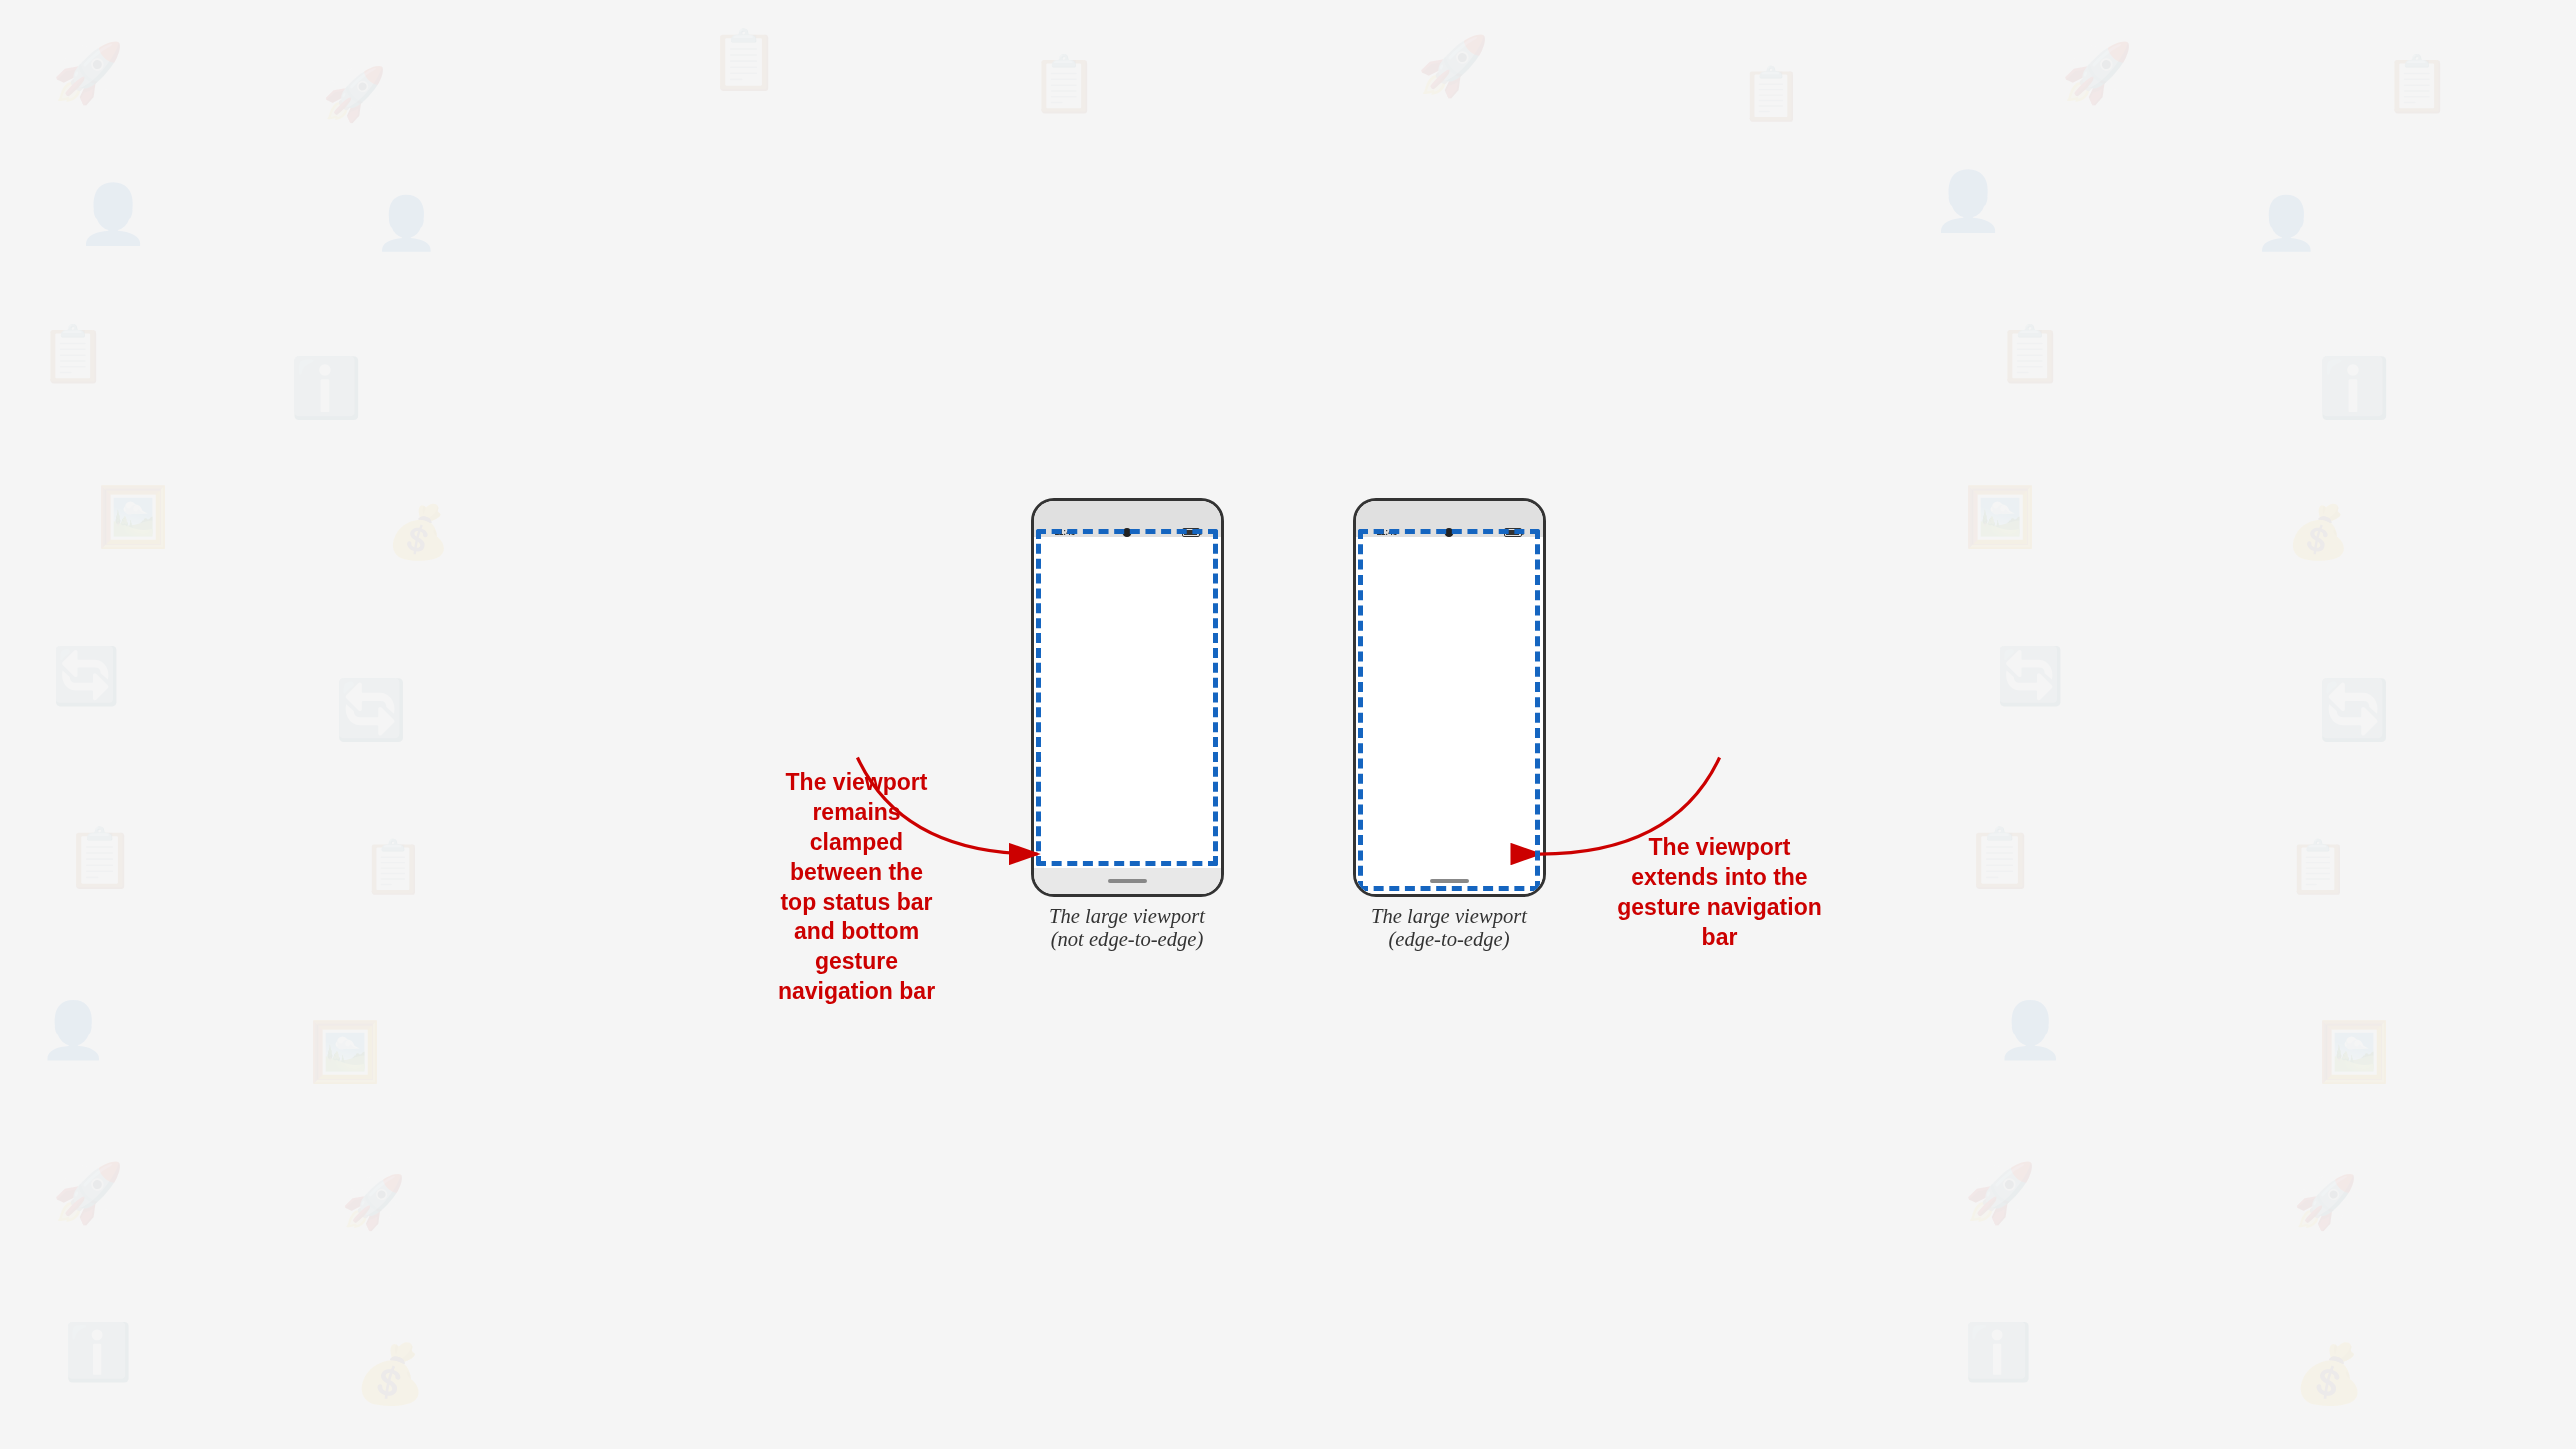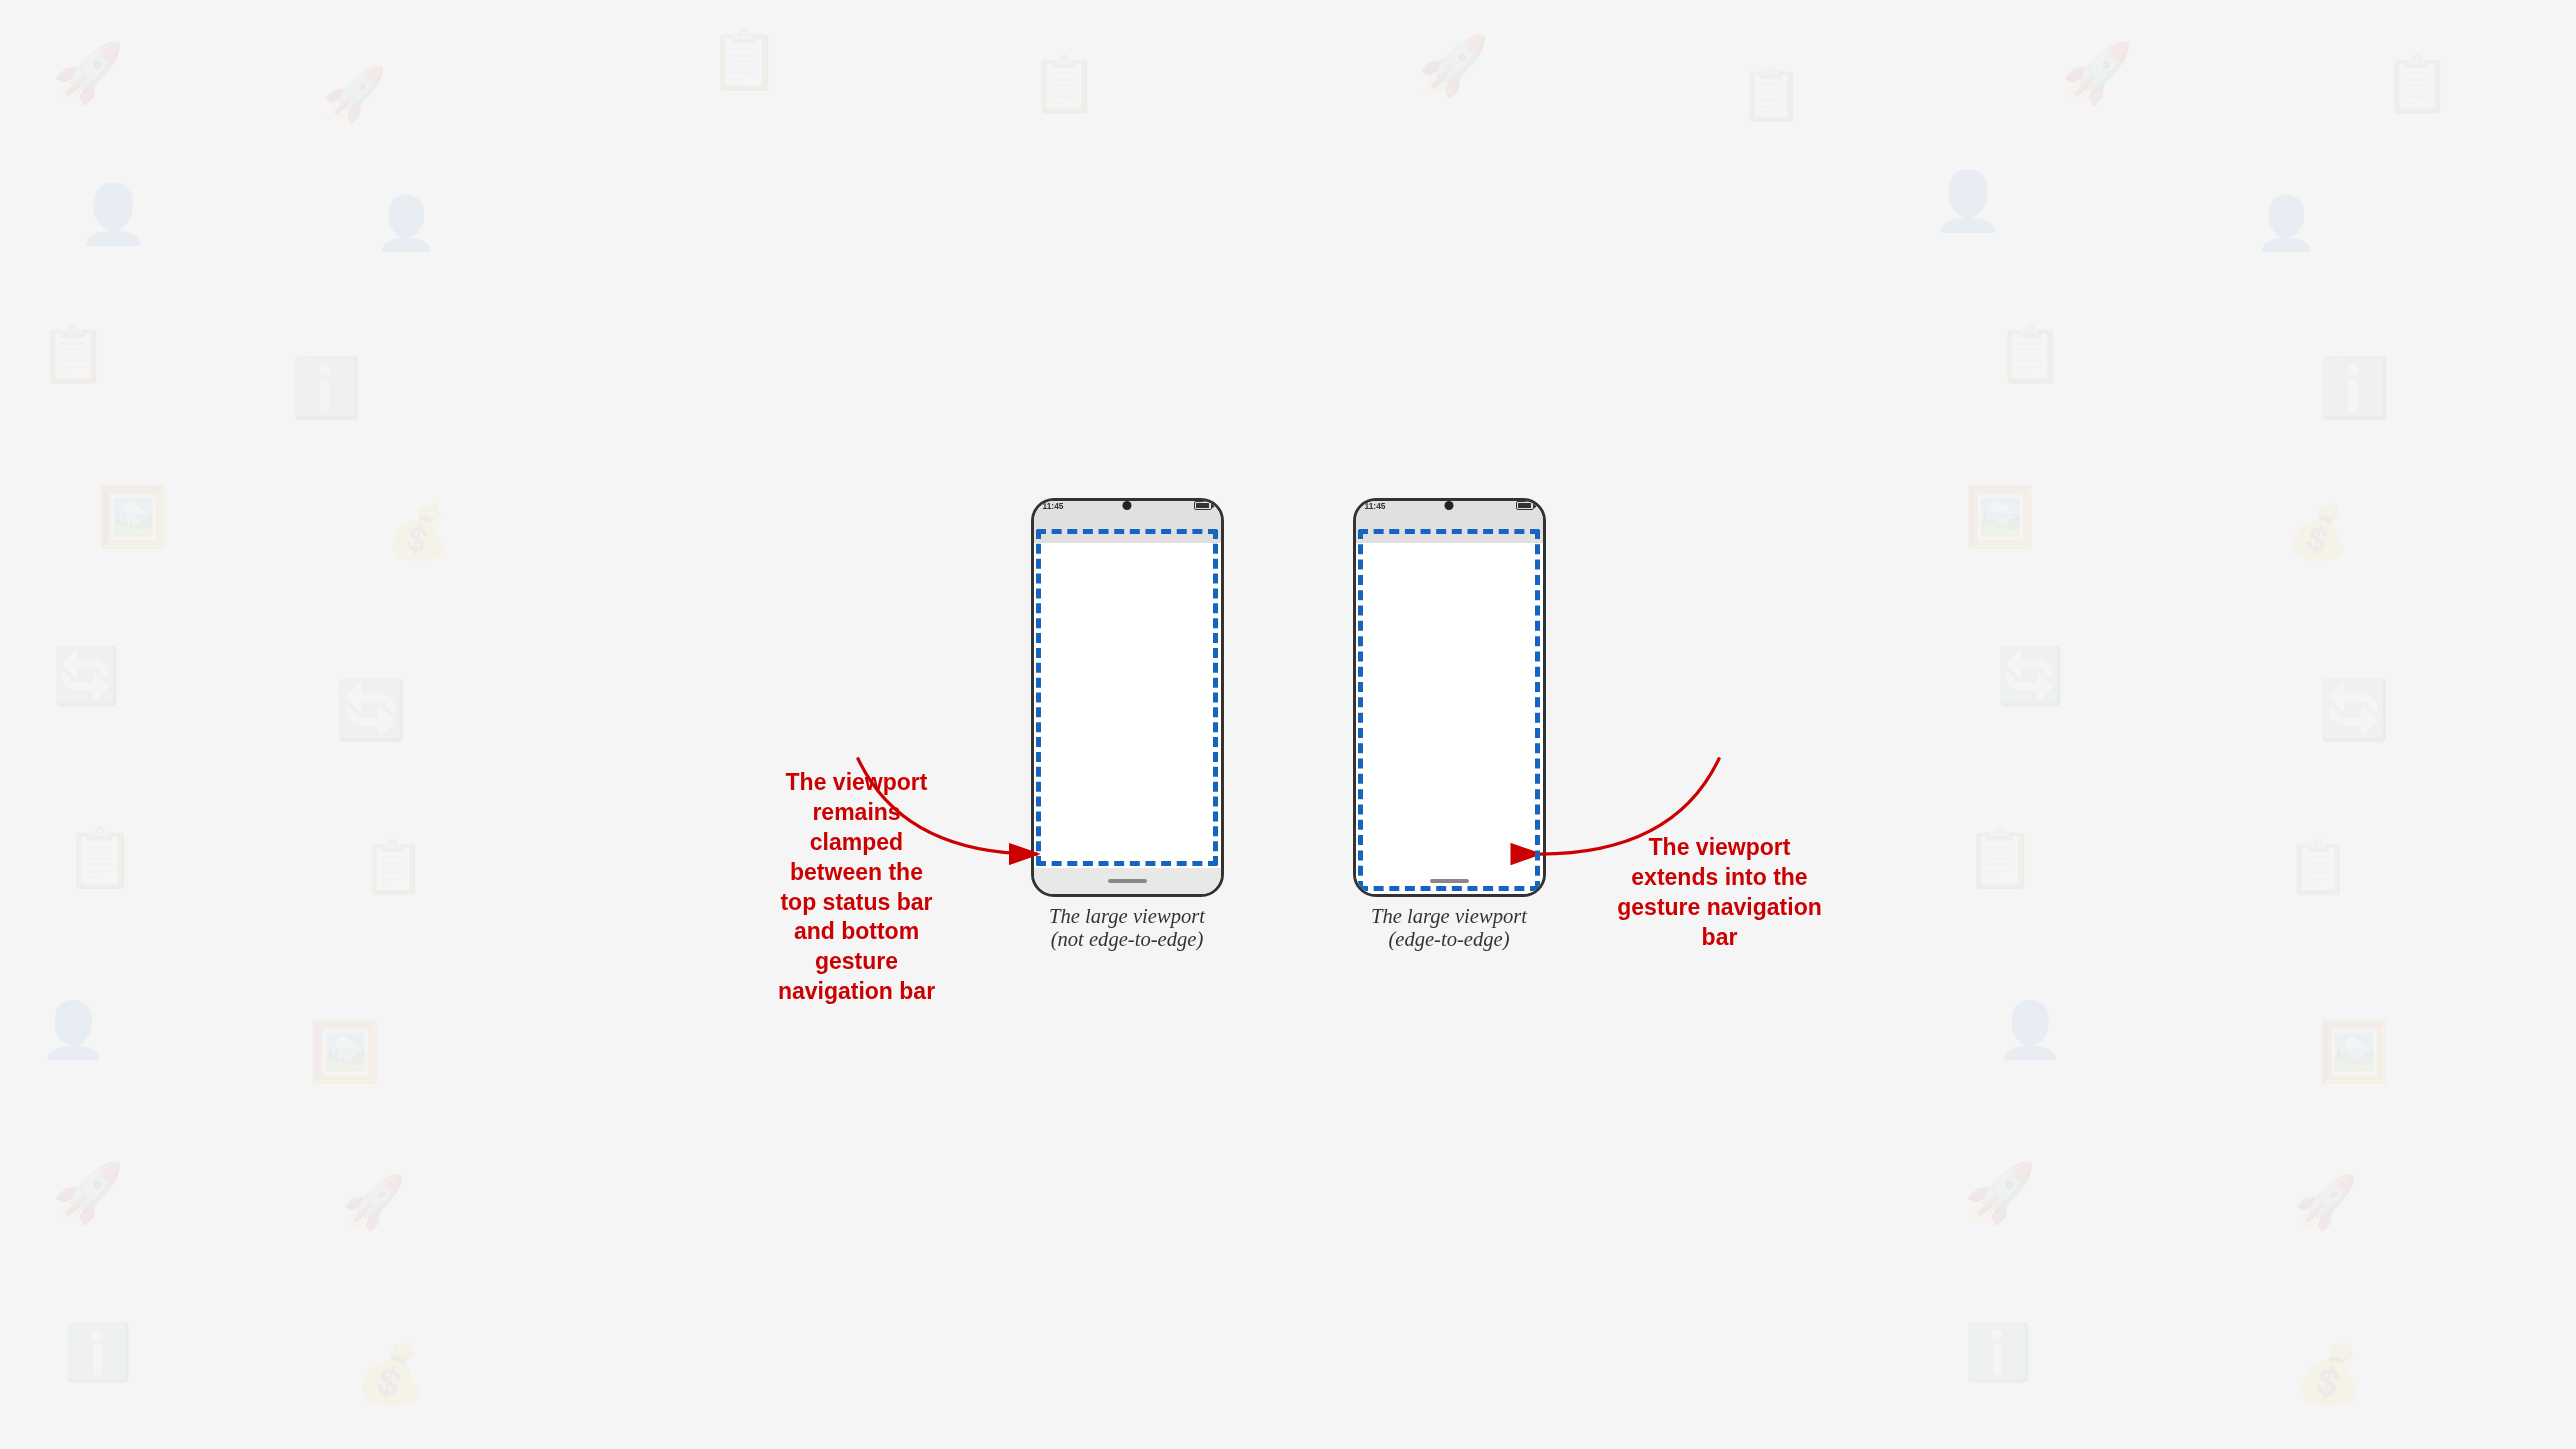--- a/index.html
+++ b/index.html
@@ -57,26 +57,26 @@
       background: #fff;
       position: relative;
       overflow: hidden;
       display: flex;
       flex-direction: column;
     }
 
     
     .status-bar {
       width: 100%;
-      height: 42px;
+      height: 36px;
       background: #e0e0e0;
       display: flex;
-      align-items: flex-start;
+      align-items: flex-end;
       justify-content: space-between;
-      padding: 0 9px;
+      padding: 0 21px;
       flex-shrink: 0;
       position: relative;
       z-index: 2;
     }
 
     .status-time {
       font-size: 8.4px;
       font-weight: bold;
       color: #333;
     }

